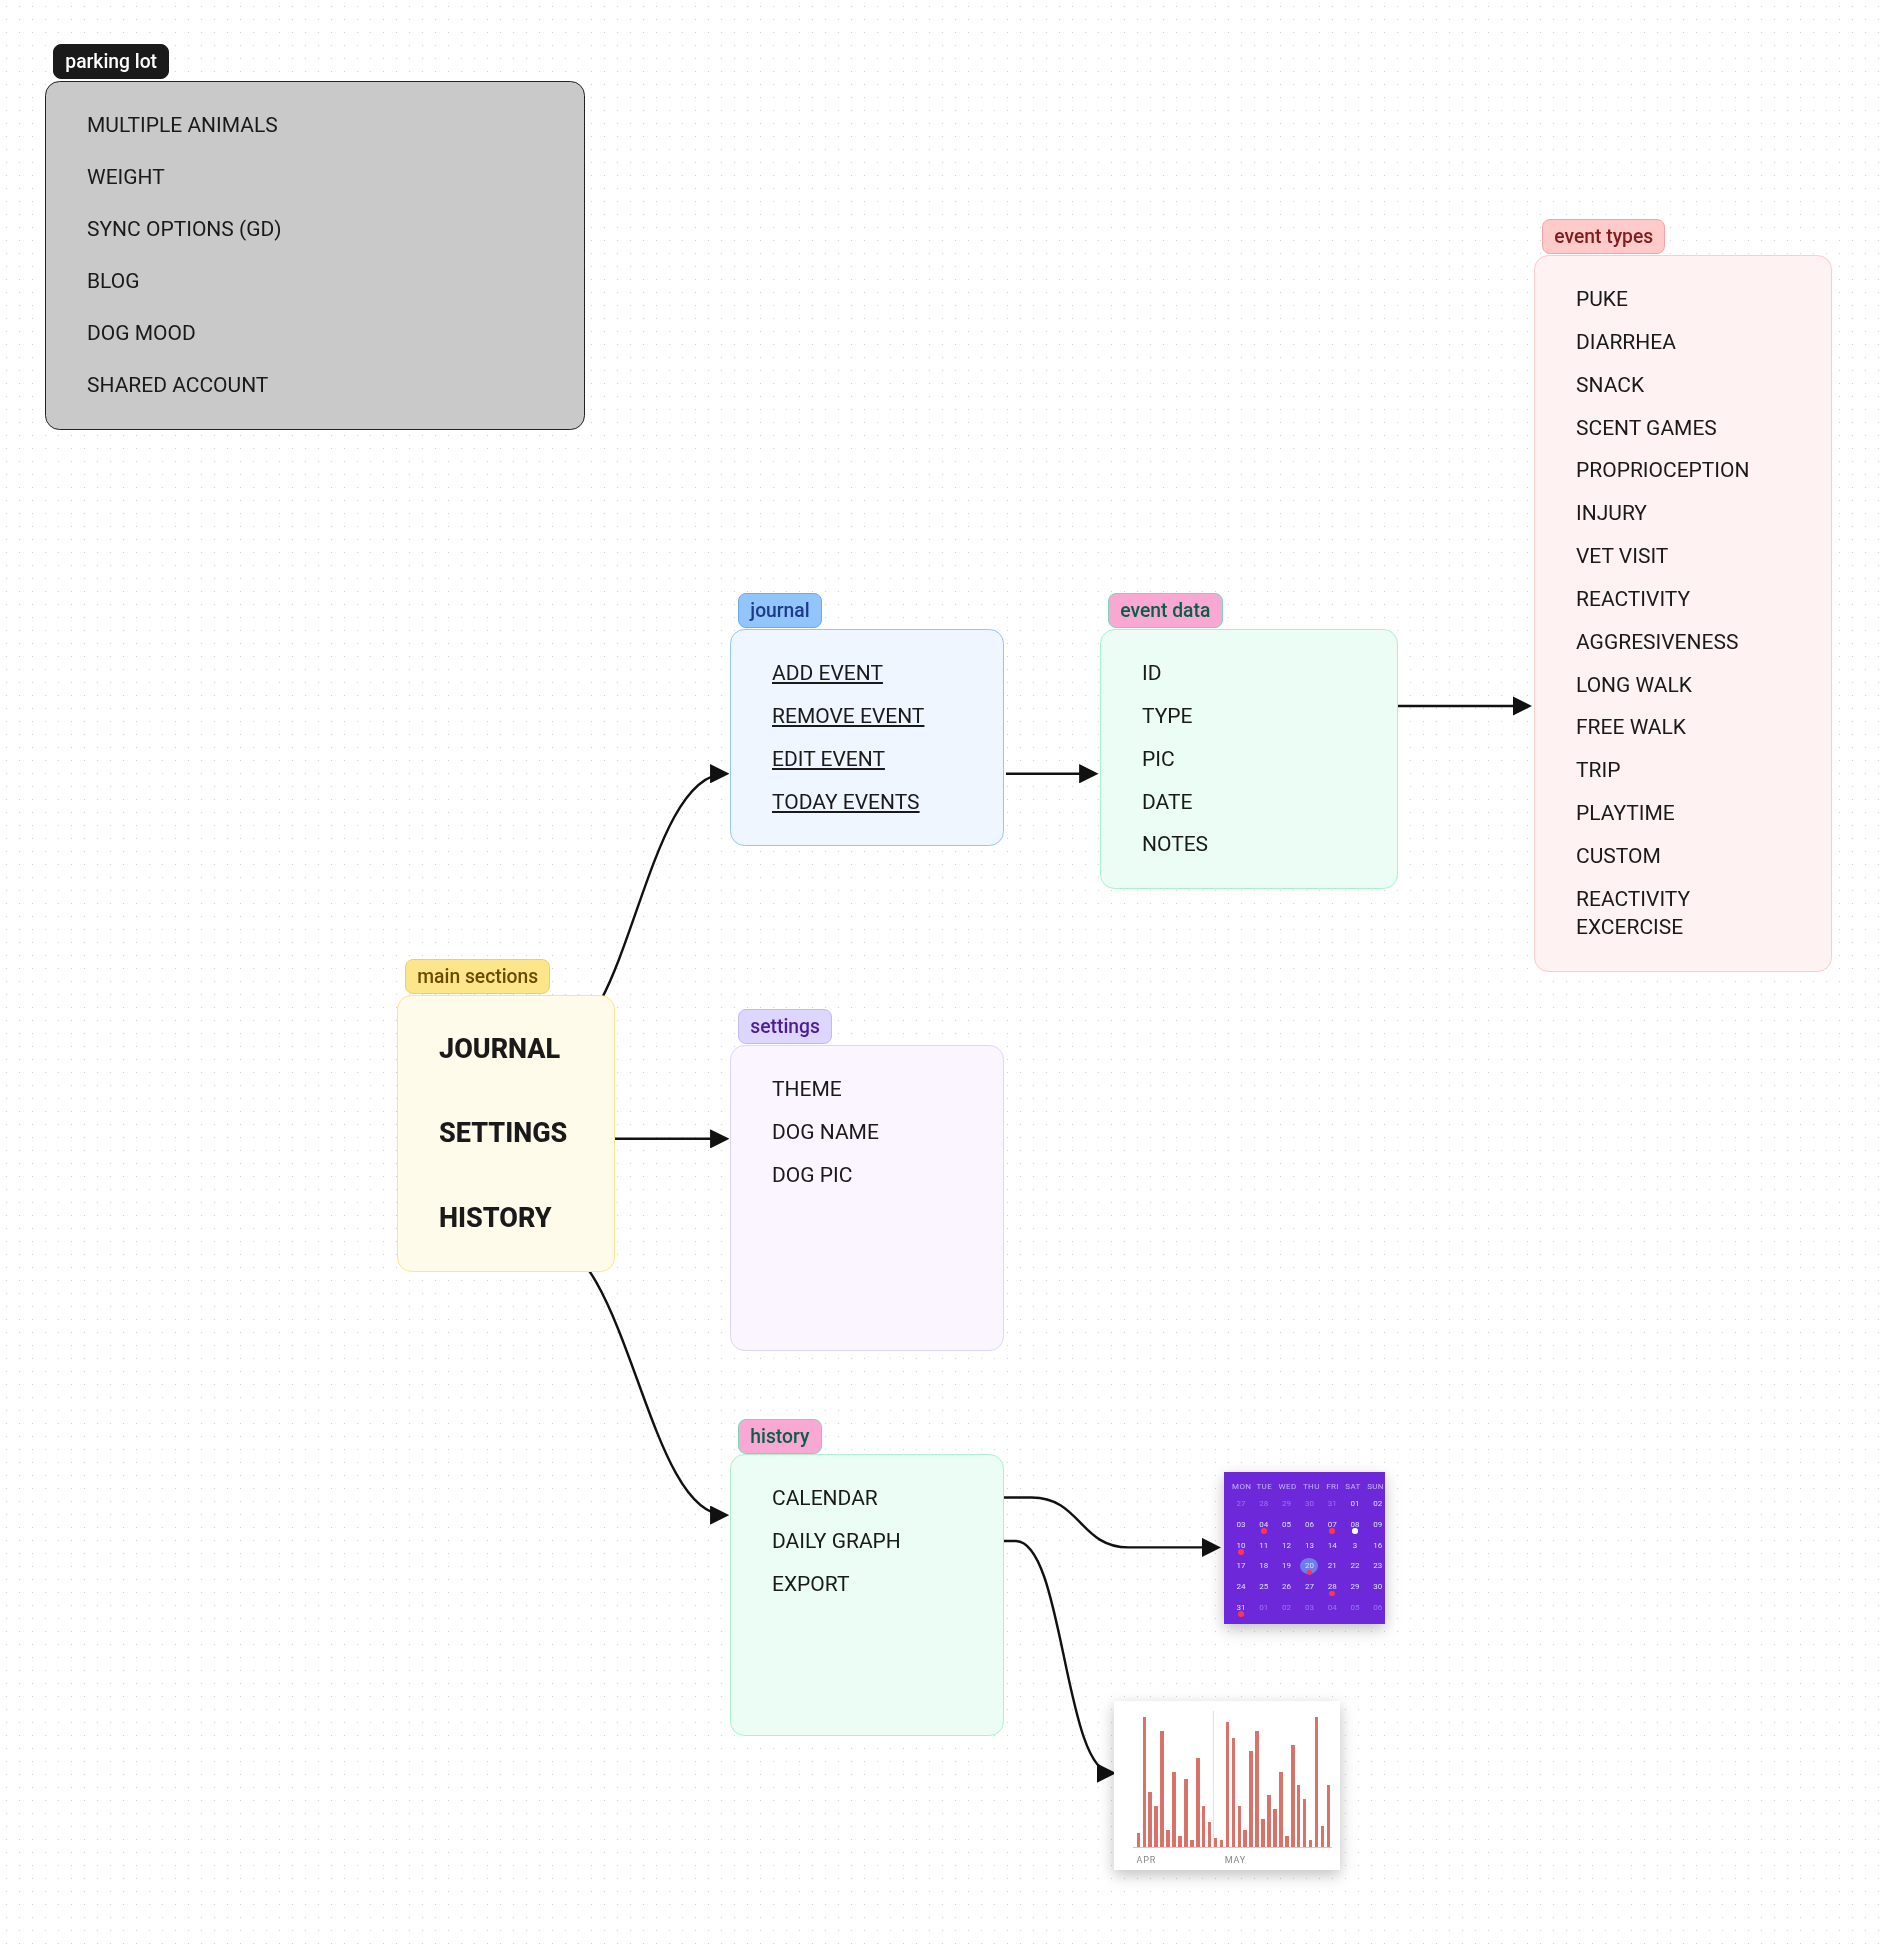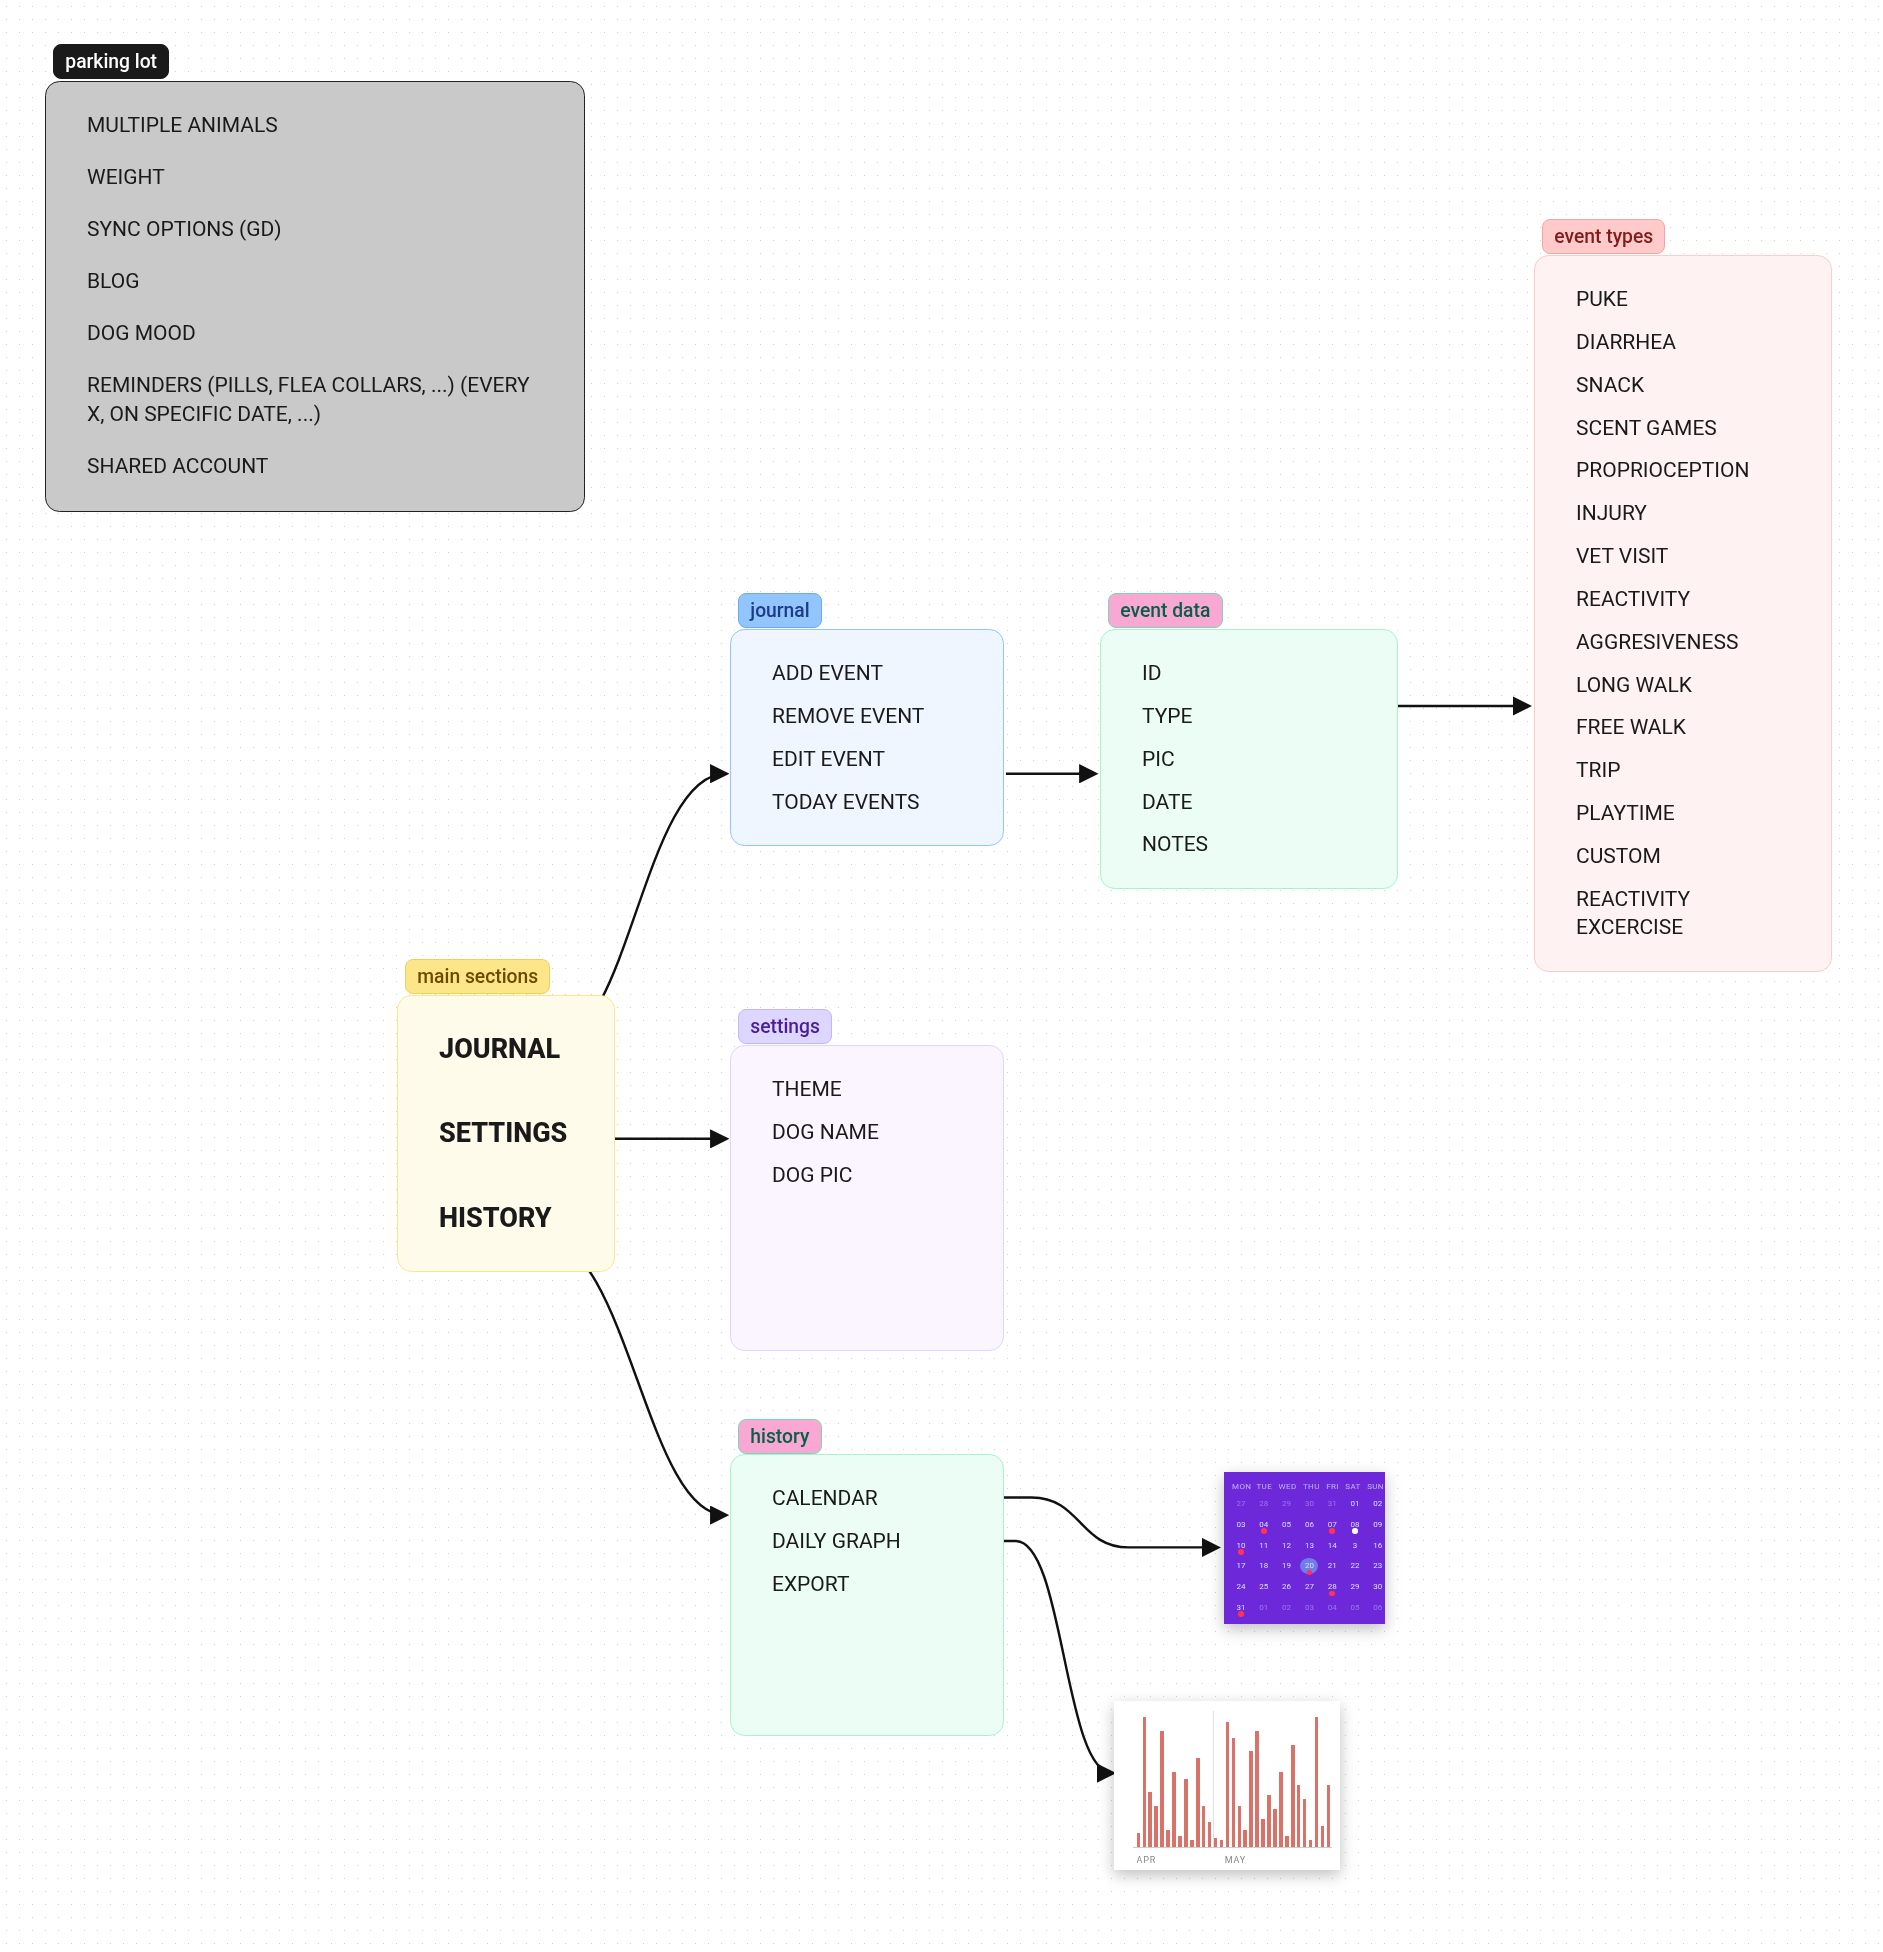--- a/index.html
+++ b/index.html
@@ -32,21 +32,21 @@
 
   .panel {
     position: absolute;
     border-radius: 14.5px;
     padding: 29px 41px;
     font-size: 21px;
     line-height: 1.35;
   }
   .panel-grey    { background:#c9c9c9; border:1.6px solid #222; }
   .panel-yellow  { background:#fffbeb; border:1.6px solid #fde68a; }
-  .panel-blue    { background:#eff6ff; border:1.6px solid #93c5fd; }
+  .panel-blue    { background:#eff6ff; border:1.6px solid #93c5fd;text-decoration:underline; }
   .panel-green   { background:#ecfdf5; border:1.6px solid #a7f3d0; }
   .panel-purple  { background:#faf5ff; border:1.6px solid #ddd6fe; }
   .panel-pink    { background:#fef2f2; border:1.6px solid #fecaca; }
 
   .panel .row { margin: 0 0 14.5px 0; text-transform: uppercase; }
   .panel .row:last-child { margin-bottom: 0; }
   .panel .row.para { text-transform: none; margin-bottom: 22.6px; line-height:1.4; }
   .panel .row.para:last-child { margin-bottom:0; }
 
   .main-item { font-weight: 800; font-size: 27px; margin-bottom: 48px; }
@@ -121,21 +121,20 @@
 </svg>
 
 <div class="label-chip chip-dark" style="left:53px; top:44px;">parking lot</div>
 
 <div class="panel panel-grey" style="left:45px; top:81px; width:540px;">
   <div class="row para">MULTIPLE ANIMALS</div>
   <div class="row para">WEIGHT</div>
   <div class="row para">SYNC OPTIONS (GD)</div>
   <div class="row para">BLOG</div>
   <div class="row para">DOG MOOD</div>
-  <div class="row para">REMINDERS (PILLS, FLEA COLLARS, ...) (EVERY X, ON SPECIFIC DATE, ...)</div>
   <div class="row para">SHARED ACCOUNT</div>
 </div>
 
 <div class="label-chip chip-yellow" style="left:405px; top:959px;">main sections</div>
 
 <div class="panel panel-yellow" style="left:397px; top:995px; width:218px; padding-top:35px; padding-bottom:35px;">
   <div class="main-item">JOURNAL</div>
   <div class="main-item">SETTINGS</div>
   <div class="main-item">HISTORY</div>
 </div>

